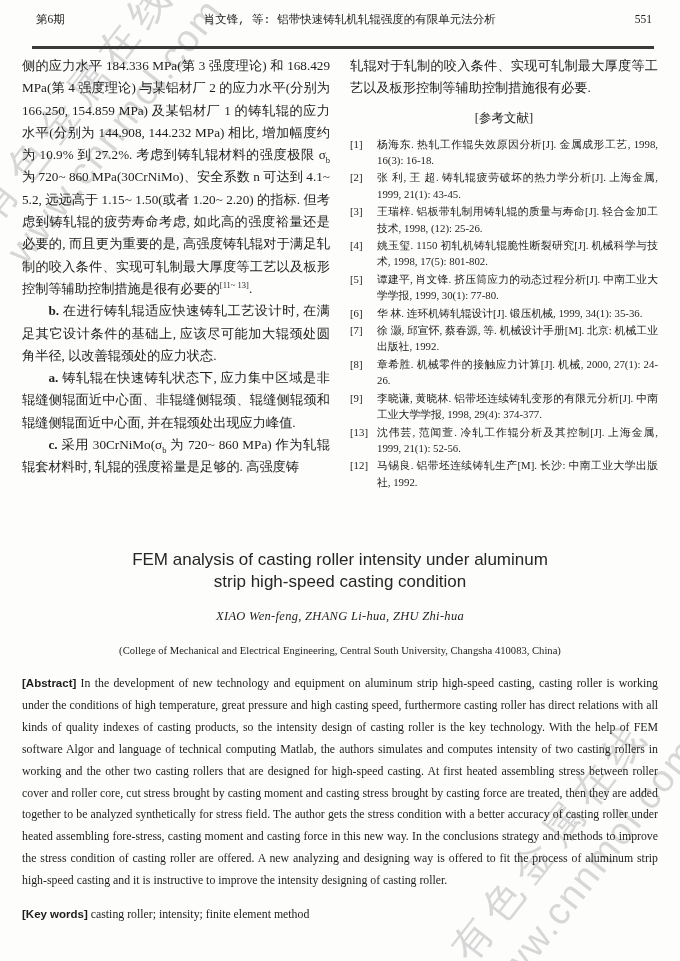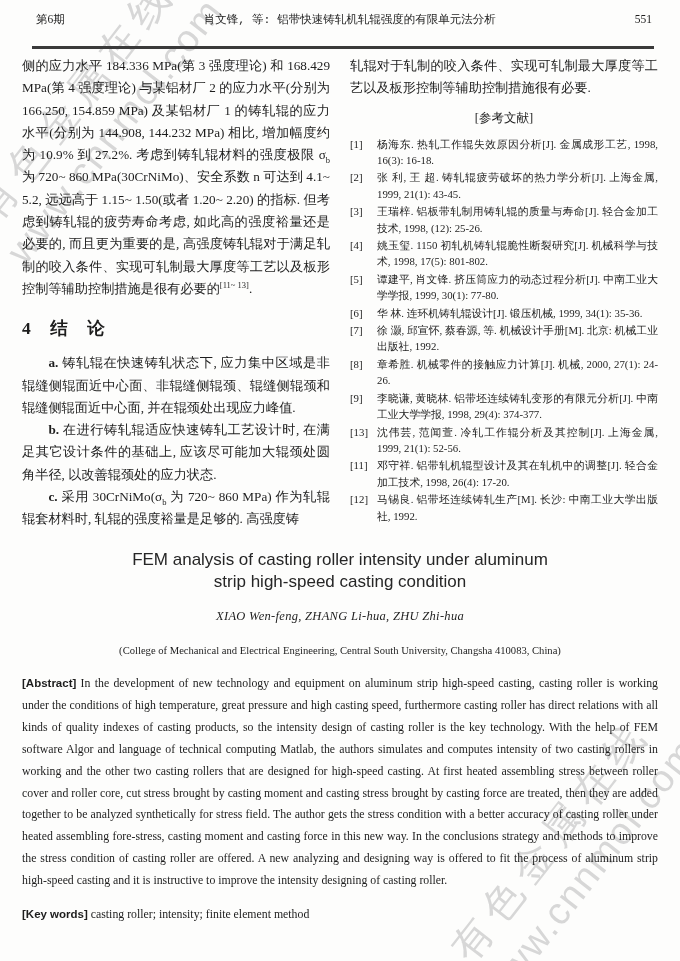--- a/index.html
+++ b/index.html
@@ -102,25 +102,24 @@
     <span class="center">肖文锋, 等: 铝带快速铸轧机轧辊强度的有限单元法分析</span>
     <span>551</span>
   </div>
   <div class="header-rule"></div>
 
   <div class="columns">
 
     <div class="col">
       <p class="cn-text"><span>侧的应力水平 184.336 MPa(第 3 强度理论) 和 168.429 MPa(第 4 强度理论) 与某铝材厂 2 的应力水平(分别为 166.250, 154.859 MPa) 及某铝材厂 1 的铸轧辊的应力水平(分别为 144.908, 144.232 MPa) 相比, 增加幅度约为 10.9% 到 27.2%. 考虑到铸轧辊材料的强度极限 σ</span><sub class="subvar">b</sub><span> 为 720~ 860 MPa(30CrNiMo)、安全系数 n 可达到 4.1~ 5.2, 远远高于 1.15~ 1.50(或者 1.20~ 2.20) 的指标. 但考虑到铸轧辊的疲劳寿命考虑, 如此高的强度裕量还是必要的, 而且更为重要的是, 高强度铸轧辊对于满足轧制的咬入条件、实现可轧制最大厚度等工艺以及板形控制等辅助控制措施是很有必要的</span><sup class="refmark">[11~ 13]</sup><span>.</span></p>
 
-      <div class="section-heading">4　结　论</div>
+
+      <p class="cn-text indent"><span class="cn-bold">b.</span><span> 在进行铸轧辊适应快速铸轧工艺设计时, 在满足其它设计条件的基础上, 应该尽可能加大辊颈处圆角半径, 以改善辊颈处的应力状态.</span></p>
 
       <p class="cn-text indent"><span class="cn-bold">a.</span><span> 铸轧辊在快速铸轧状态下, 应力集中区域是非辊缝侧辊面近中心面、非辊缝侧辊颈、辊缝侧辊颈和辊缝侧辊面近中心面, 并在辊颈处出现应力峰值.</span></p>
-
-      <p class="cn-text indent"><span class="cn-bold">b.</span><span> 在进行铸轧辊适应快速铸轧工艺设计时, 在满足其它设计条件的基础上, 应该尽可能加大辊颈处圆角半径, 以改善辊颈处的应力状态.</span></p>
 
       <p class="cn-text indent"><span class="cn-bold">c.</span><span> 采用 30CrNiMo(σ</span><sub class="subvar">b</sub><span> 为 720~ 860 MPa) 作为轧辊辊套材料时, 轧辊的强度裕量是足够的. 高强度铸</span></p>
     </div>
 
     <div class="col">
       <p class="cn-text">轧辊对于轧制的咬入条件、实现可轧制最大厚度等工艺以及板形控制等辅助控制措施很有必要.</p>
 
       <div class="refs-title">[参考文献]</div>
 
       <ul class="ref-list">
@@ -158,24 +157,20 @@
           </li>
         <li class="ref-item">
             <span class="ref-num">[9]</span>
             <span class="ref-text">李晓谦, 黄晓林. 铝带坯连续铸轧变形的有限元分析[J]. 中南工业大学学报, 1998, 29(4): 374-377.</span>
           </li>
         <li class="ref-item">
             <span class="ref-num">[13]</span>
             <span class="ref-text">沈伟芸, 范闻萱. 冷轧工作辊分析及其控制[J]. 上海金属, 1999, 21(1): 52-56.</span>
           </li>
         <li class="ref-item">
-            <span class="ref-num">[11]</span>
-            <span class="ref-text">邓守祥. 铝带轧机辊型设计及其在轧机中的调整[J]. 轻合金加工技术, 1998, 26(4): 17-20.</span>
-          </li>
-        <li class="ref-item">
             <span class="ref-num">[12]</span>
             <span class="ref-text">马锡良. 铝带坯连续铸轧生产[M]. 长沙: 中南工业大学出版社, 1992.</span>
           </li>
       </ul>
     </div>
   </div>
 
   <div class="english">
     <p class="en-title"><span>FEM analysis of casting roller intensity under aluminum</span><br><span>strip high-speed casting condition</span></p>
 

